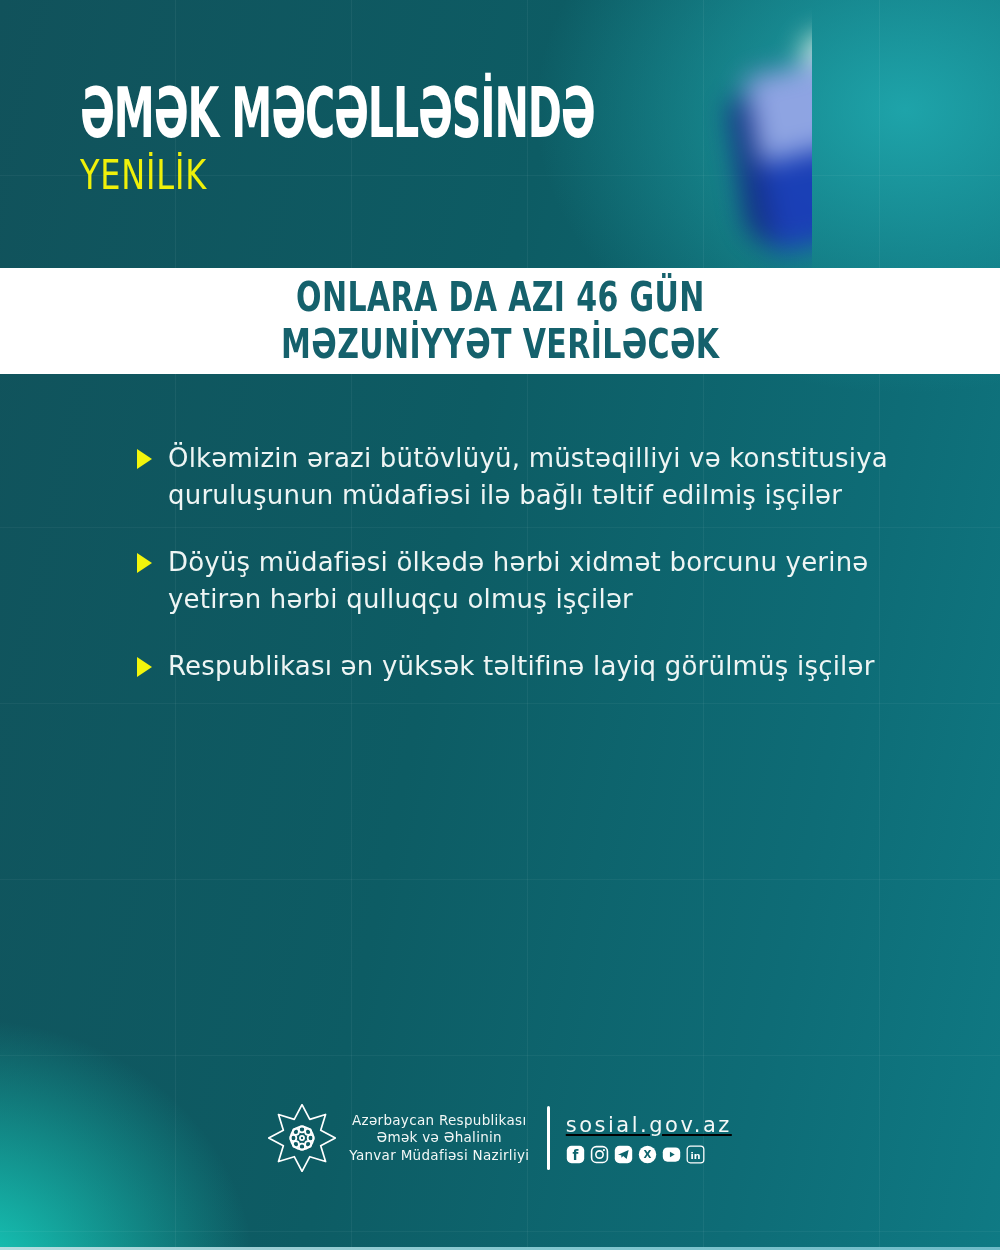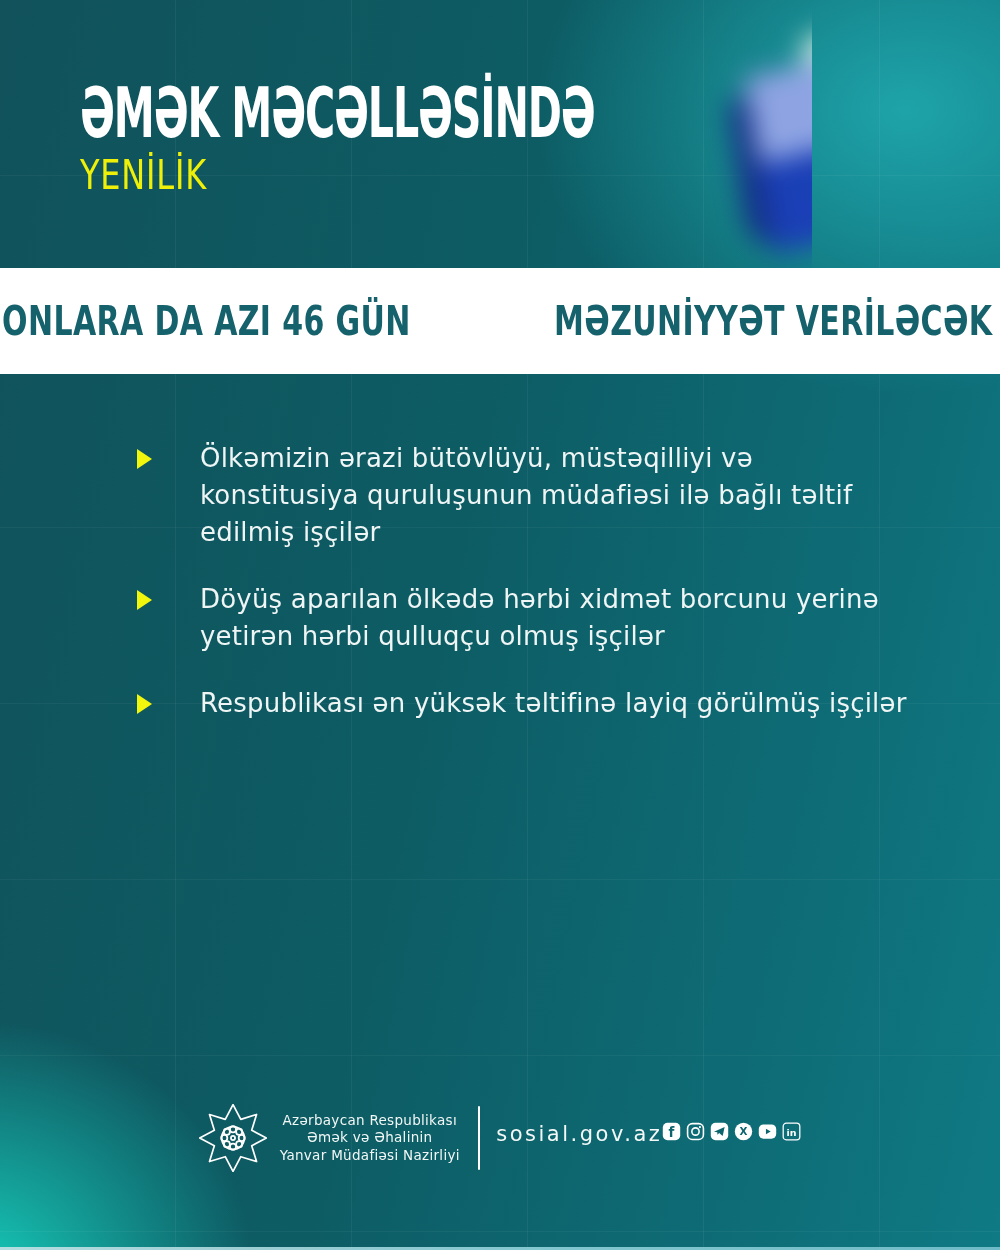--- a/index.html
+++ b/index.html
@@ -37,21 +37,21 @@
     position:absolute;left:80px;top:153px;
     font-size:40px;line-height:1.1;font-weight:500;color:#eff00a;
     letter-spacing:1px;white-space:nowrap;
     transform:scaleX(0.8);transform-origin:left top;
   }
 
   
   .banner{
     position:absolute;left:0;top:268px;width:1000px;height:106px;z-index:3;
     background:#ffffff;
-    display:flex;flex-direction:row;align-items:center;justify-content:center;
+    display:flex;flex-direction:column;align-items:center;justify-content:center;
     gap:2px;
   }
   .banner-line{
     font-size:40px;font-weight:800;color:#15616c;line-height:1.12;
     white-space:nowrap;transform:scaleX(0.75);transform-origin:center;
     letter-spacing:0.5px;
   }
 
   
   .bullets{
@@ -64,38 +64,37 @@
   .tri{
     flex:0 0 auto;width:0;height:0;margin:9px 16px 0 0;
     border-left:15px solid #f2f50c;
     border-top:10px solid transparent;
     border-bottom:10px solid transparent;
   }
   .bullet-text{
     max-width:750px;
     font-size:26px;line-height:37px;color:#eef5f4;font-weight:400;
     letter-spacing:0.2px;
-    margin-left:32px;
   }
 
   
   .footer{
     position:absolute;left:0;top:1104px;width:1000px;z-index:2;
     display:flex;align-items:center;justify-content:center;text-align:center;
   }
   .emblem{flex:0 0 auto;width:68px;height:68px;margin-right:13px;}
   .ministry{
     font-size:13.5px;line-height:17.5px;color:#f2f7f6;letter-spacing:0.3px;
     white-space:nowrap;
   }
   .divider{
     flex:0 0 auto;width:2.5px;height:64px;background:#ffffff;border-radius:2px;
     margin:0 16px 0 18px;
   }
-  .site-col{display:flex;align-items:flex-start;}
+  .site-col{display:flex;flex-direction:column;align-items:flex-start;text-decoration:underline;}
   .website{
     font-size:21px;color:#f4f8f7;letter-spacing:2.5px;font-weight:400;
     margin-bottom:8px;white-space:nowrap;
   }
   .social-row{display:flex;align-items:center;gap:5px;}
   .social-row svg{display:block;}
 
   .bottom-edge{
     position:absolute;left:0;bottom:0;width:1000px;height:3px;z-index:4;
     background:linear-gradient(to right,#c6e2e6 0%,#8fd2da 55%,#79c2cf 100%);
@@ -131,21 +130,21 @@
     <div class="banner-line">MƏZUNİYYƏT VERİLƏCƏK</div>
   </section>
 
   <ul class="bullets">
     <li class="bullet">
       <span class="tri"></span>
       <span class="bullet-text">Ölkəmizin ərazi bütövlüyü, müstəqilliyi və konstitusiya quruluşunun müdafiəsi ilə bağlı təltif edilmiş işçilər</span>
     </li>
     <li class="bullet">
       <span class="tri"></span>
-      <span class="bullet-text">Döyüş aparılan ölkədə hərbi xidmət borcunu yerinə yetirən hərbi qulluqçu olmuş işçilər</span>
+      <span class="bullet-text">Döyüş müdafiəsi ölkədə hərbi xidmət borcunu yerinə yetirən hərbi qulluqçu olmuş işçilər</span>
     </li>
     <li class="bullet">
       <span class="tri"></span>
       <span class="bullet-text">Respublikası ən yüksək təltifinə layiq görülmüş işçilər</span>
     </li>
   </ul>
 
   <footer class="footer">
     <div class="emblem">
       <svg width="68" height="68" viewBox="0 0 66 66">

